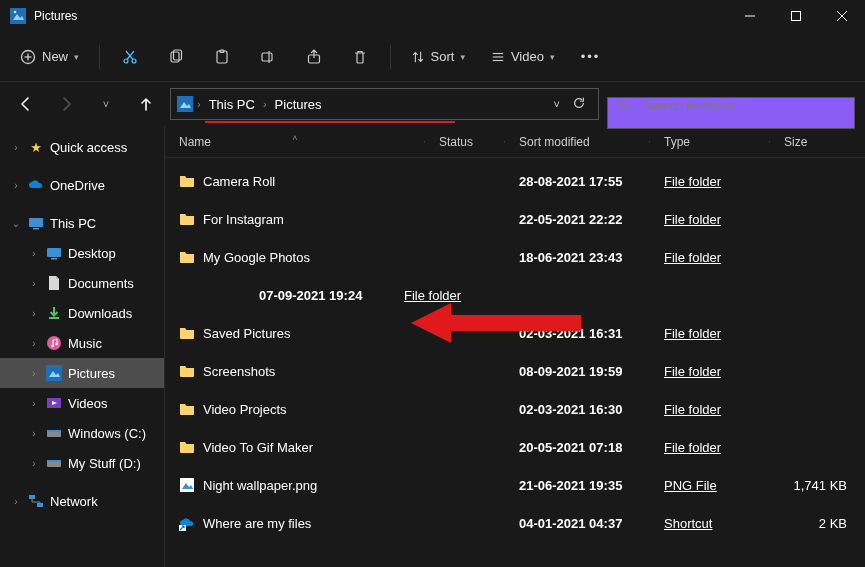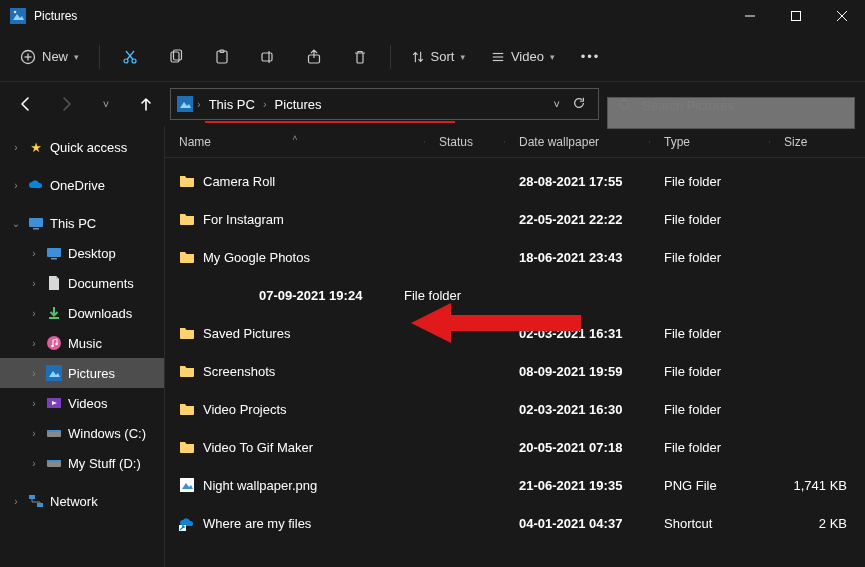--- a/index.html
+++ b/index.html
@@ -18,21 +18,21 @@
 .chev { font-size: 9px; color: #aaa; }
 
 .navrow { height: 44px; display: flex; align-items: center; padding: 0 10px; gap: 8px; }
 .navbtn { width: 32px; height: 32px; display: flex; align-items: center; justify-content: center; color: #fff; border-radius: 4px; }
 .navbtn.dis { color: #555; }
 .addrbar { flex: 1; height: 32px; border: 1px solid #535353; display: flex; align-items: center; padding: 0 6px; gap: 4px; background: #191919; position: relative; }
 .crumb { padding: 2px 4px; color: #fff; font-size: 13px; }
 .crumb-sep { color: #888; font-size: 11px; }
 .addr-underline { position: absolute; height: 2px; background: #d02020; left: 34px; width: 250px; bottom: -4px; }
 .addr-right { margin-left: auto; display: flex; align-items: center; gap: 12px; padding-right: 6px; color: #ccc; }
-.searchbox { width: 248px; height: 32px; border: 1px solid #535353; display: flex; align-items: flex-start; padding: 0 10px; gap: 10px; background: #737373; margin-top: 18px; }
+.searchbox { width: 248px; height: 32px; border: 1px solid #535353; display: flex; align-items: flex-start; padding: 0 10px; gap: 10px; background: #8b5cf6; margin-top: 18px; }
 .searchbox input { background: transparent; border: none; outline: none; color: #fff; font-size: 13px; flex: 1; }
 .searchbox input::placeholder { color: #7a7a7a; }
 
 .body { display: flex; height: calc(567px - 32px - 50px - 44px); }
 .sidebar { width: 165px; border-right: 1px solid #2b2b2b; padding-top: 6px; overflow: hidden; }
 .tree-item { height: 30px; display: flex; align-items: center; gap: 6px; padding-left: 10px; color: #fff; font-size: 13px; }
 .tree-item.depth1 { padding-left: 28px; }
 .tree-item.sel { background: #4d4d4d; }
 .expander { width: 12px; color: #888; font-size: 10px; text-align: center; }
 .tree-icon { width: 16px; height: 16px; display: inline-flex; align-items: center; justify-content: center; }
@@ -47,21 +47,21 @@
 .col.size { flex: 1; text-align: left; }
 .colsep { position: absolute; right: 0; top: 6px; bottom: 6px; width: 1px; background: #333; }
 .sort-arrow { position: absolute; left: 50%; top: -2px; transform: translateX(-50%); font-size: 9px; color: #888; }
 
 .filelist { flex: 1; overflow: auto; }
 .row { height: 30px; display: flex; align-items: center; font-size: 13px; margin-top: 8px; }
 .cell { padding-left: 14px; white-space: nowrap; overflow: hidden; text-overflow: ellipsis; }
 .cell.name { width: 260px; display: flex; align-items: center; gap: 8px; }
 .cell.status { width: 80px; }
 .cell.date { width: 145px; font-weight: bold; }
-.cell.type { width: 120px; }
+.cell.type { width: 120px; text-decoration: underline; }
 .cell.size { flex: 1; text-align: right; padding-right: 18px; }
 .file-icon { width: 16px; height: 16px; display: inline-flex; align-items: center; justify-content: center; }
 
 .arrow-annot { position: absolute; pointer-events: none; }
 
 .folder-svg { fill: #ffd36b; }
 </style>
 </head>
 <body>
 
@@ -336,21 +336,21 @@
           </svg>
         </span>
       <span>Network</span>
     </div>
   </div>
 
   <div class="content">
     <div class="colheaders">
       <div class="col name"><span>Name</span><span class="sort-arrow">˄</span><div class="colsep"></div></div>
       <div class="col status"><span>Status</span><div class="colsep"></div></div>
-      <div class="col date"><span>Date wallpaper</span><div class="colsep"></div></div>
+      <div class="col date"><span>Sort modified</span><div class="colsep"></div></div>
       <div class="col type"><span>Type</span><div class="colsep"></div></div>
       <div class="col size"><span>Size</span></div>
     </div>
     <div class="filelist" id="filelist">
         <div class="row">
           <div class="cell name">
             <span class="file-icon">
               <svg width="16" height="16" viewBox="0 0 16 16">
                 <path d="M1 3 h5 l1.5 2 H15 v8 a1 1 0 0 1 -1 1 H2 a1 1 0 0 1 -1 -1 z" class="folder-svg"></path>
               </svg>

